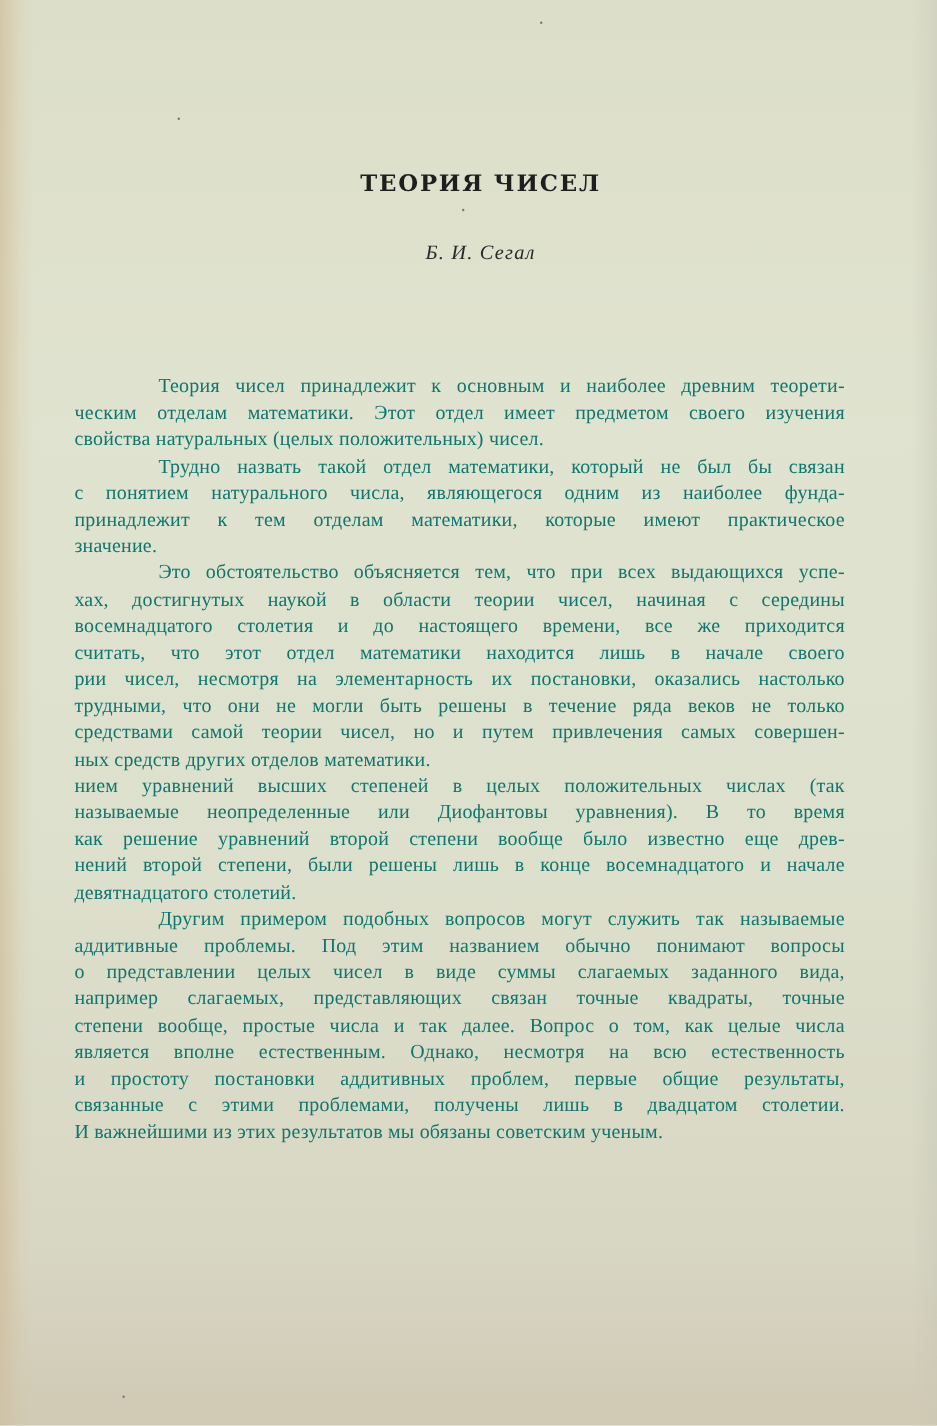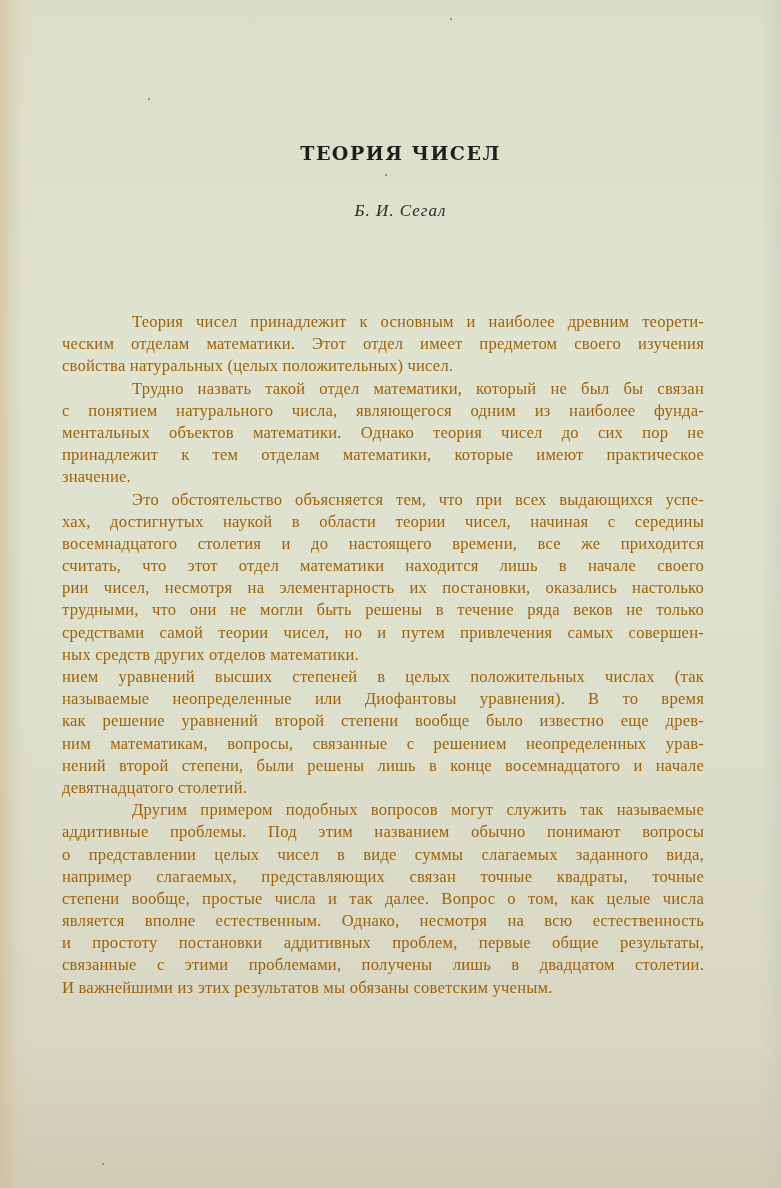--- a/index.html
+++ b/index.html
@@ -69,21 +69,21 @@
       width: 642px;
     }
     .line {
       height: 22.2px;
       line-height: 22.2px;
       font-family: "Liberation Serif", serif;
       font-size: 16.6px;
       white-space: nowrap;
       text-align: justify;
       text-align-last: justify;
-      color: #a16207;
+      color: #0f766e;
       letter-spacing: 0.2px;
     }
     .line.indent {
       padding-left: 70px;
     }
     .line.last {
       text-align-last: left;
     }
     .speck {
       position: absolute;
@@ -107,41 +107,39 @@
 
   <div>
     <div class="line indent">Теория чисел принадлежит к основным и наиболее древним теорети-</div>
     <div class="line">ческим отделам математики. Этот отдел имеет предметом своего изучения</div>
     <div class="line last">свойства натуральных (целых положительных) чисел.</div>
   </div>
 
   <div>
     <div class="line indent">Трудно назвать такой отдел математики, который не был бы связан</div>
     <div class="line">с понятием натурального числа, являющегося одним из наиболее фунда-</div>
-    <div class="line">ментальных объектов математики. Однако теория чисел до сих пор не</div>
     <div class="line">принадлежит к тем отделам математики, которые имеют практическое</div>
     <div class="line last">значение.</div>
   </div>
 
   <div style="margin-top:0;">
     <div class="line indent">Это обстоятельство объясняется тем, что при всех выдающихся успе-</div>
     <div class="line">хах, достигнутых наукой в области теории чисел, начиная с середины</div>
     <div class="line">восемнадцатого столетия и до настоящего времени, все же приходится</div>
     <div class="line">считать, что этот отдел математики находится лишь в начале своего</div>
     <div class="line">рии чисел, несмотря на элементарность их постановки, оказались настолько</div>
     <div class="line">трудными, что они не могли быть решены в течение ряда веков не только</div>
     <div class="line">средствами самой теории чисел, но и путем привлечения самых совершен-</div>
     <div class="line last">ных средств других отделов математики.</div>
   </div>
 
   <div>
     <div class="line">нием уравнений высших степеней в целых положительных числах (так</div>
     <div class="line">называемые неопределенные или Диофантовы уравнения). В то время</div>
     <div class="line">как решение уравнений второй степени вообще было известно еще древ-</div>
-    <div class="line">ним математикам, вопросы, связанные с решением неопределенных урав-</div>
     <div class="line">нений второй степени, были решены лишь в конце восемнадцатого и начале</div>
     <div class="line last">девятнадцатого столетий.</div>
   </div>
 
   <div>
     <div class="line indent">Другим примером подобных вопросов могут служить так называемые</div>
     <div class="line">аддитивные проблемы. Под этим названием обычно понимают вопросы</div>
     <div class="line">о представлении целых чисел в виде суммы слагаемых заданного вида,</div>
     <div class="line">например слагаемых, представляющих связан точные квадраты, точные</div>
     <div class="line">степени вообще, простые числа и так далее. Вопрос о том, как целые числа</div>

